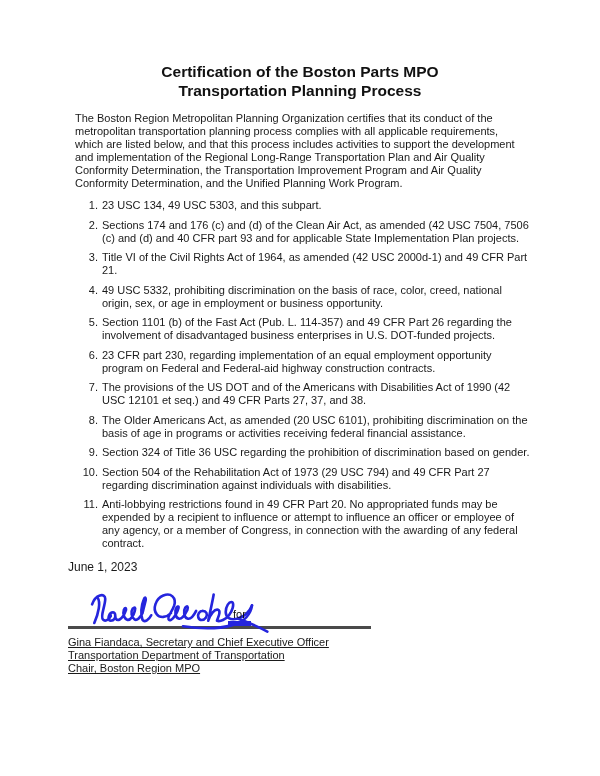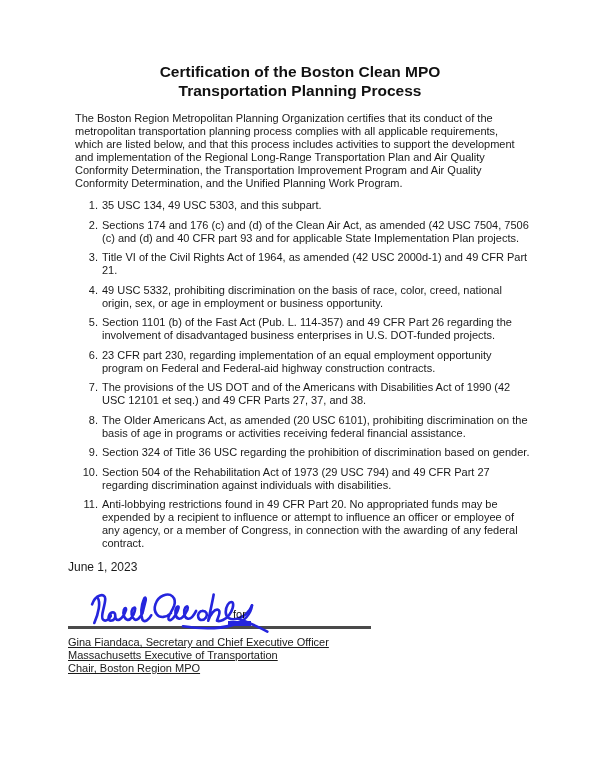--- a/index.html
+++ b/index.html
@@ -34,28 +34,28 @@
   }
   .sig-block { margin-top: 7px; font-size: 11px; line-height: 13px; text-decoration: underline; }
   .sig-block div { margin: 0; }
 </style>
 </head>
 <body>
 
 <div class="page">
 
   <h1 class="doc-title">
-    <span>Certification of the Boston Clean MPO</span><br>
+    <span>Certification of the Boston Parts MPO</span><br>
     <span>Transportation Planning Process</span>
   </h1>
 
   <p class="intro">The Boston Region Metropolitan Planning Organization certifies that its conduct of the metropolitan transportation planning process complies with all applicable requirements, which are listed below, and that this process includes activities to support the development and implementation of the Regional Long-Range Transportation Plan and Air Quality Conformity Determination, the Transportation Improvement Program and Air Quality Conformity Determination, and the Unified Planning Work Program.</p>
 
   <ol class="req-list">
-    <li>35 USC 134, 49 USC 5303, and this subpart.</li>
+    <li>23 USC 134, 49 USC 5303, and this subpart.</li>
     <li>Sections 174 and 176 (c) and (d) of the Clean Air Act, as amended (42 USC 7504, 7506 (c) and (d) and 40 CFR part 93 and for applicable State Implementation Plan projects.</li>
     <li>Title VI of the Civil Rights Act of 1964, as amended (42 USC 2000d-1) and 49 CFR Part 21.</li>
     <li>49 USC 5332, prohibiting discrimination on the basis of race, color, creed, national origin, sex, or age in employment or business opportunity.</li>
     <li>Section 1101 (b) of the Fast Act (Pub. L. 114-357) and 49 CFR Part 26 regarding the involvement of disadvantaged business enterprises in U.S. DOT-funded projects.</li>
     <li>23 CFR part 230, regarding implementation of an equal employment opportunity program on Federal and Federal-aid highway construction contracts.</li>
     <li>The provisions of the US DOT and of the Americans with Disabilities Act of 1990 (42 USC 12101 et seq.) and 49 CFR Parts 27, 37, and 38.</li>
     <li>The Older Americans Act, as amended (20 USC 6101), prohibiting discrimination on the basis of age in programs or activities receiving federal financial assistance.</li>
     <li>Section 324 of Title 36 USC regarding the prohibition of discrimination based on gender.</li>
     <li>Section 504 of the Rehabilitation Act of 1973 (29 USC 794) and 49 CFR Part 27 regarding discrimination against individuals with disabilities.</li>
     <li>Anti-lobbying restrictions found in 49 CFR Part 20.  No appropriated funds may be expended by a recipient to influence or attempt to influence an officer or employee of any agency, or a member of Congress, in connection with the awarding of any federal contract.</li>
@@ -72,17 +72,17 @@
       <path stroke="#2525dd" d="M103,20 C100,20 98,23 99,26 C100,29 104,29 106,26 C108,23 106,20 103,20"></path>
       <path stroke="#2525dd" d="M113,5 C112,11 110,20 108,29 C110,23 114,18 117,19 C120,20 117,26 116,29 C119,30 124,28 127,24 C130,20 132,14 130,12 C127,11 124,16 124,21 C124,26 128,29 135,27 C141,25 146,20 148,15"></path>
       <path stroke="#2525dd" d="M148,15 C147,23 141,30 130,33 C116,37 98,36 85,34"></path>
       <path stroke="#2525dd" d="M135,27 C143,30 153,34 162,39"></path>
     </svg>
     <span class="for-label" style="border-bottom-color: rgb(37, 37, 221);">for</span>
   </div>
 
   <div class="sig-block">
     <div>Gina Fiandaca, Secretary and Chief Executive Officer</div>
-    <div>Massachusetts Executive of Transportation</div>
+    <div>Transportation Department of Transportation</div>
     <div>Chair, Boston Region MPO</div>
   </div>
 
 </div>
 
 </body></html>

